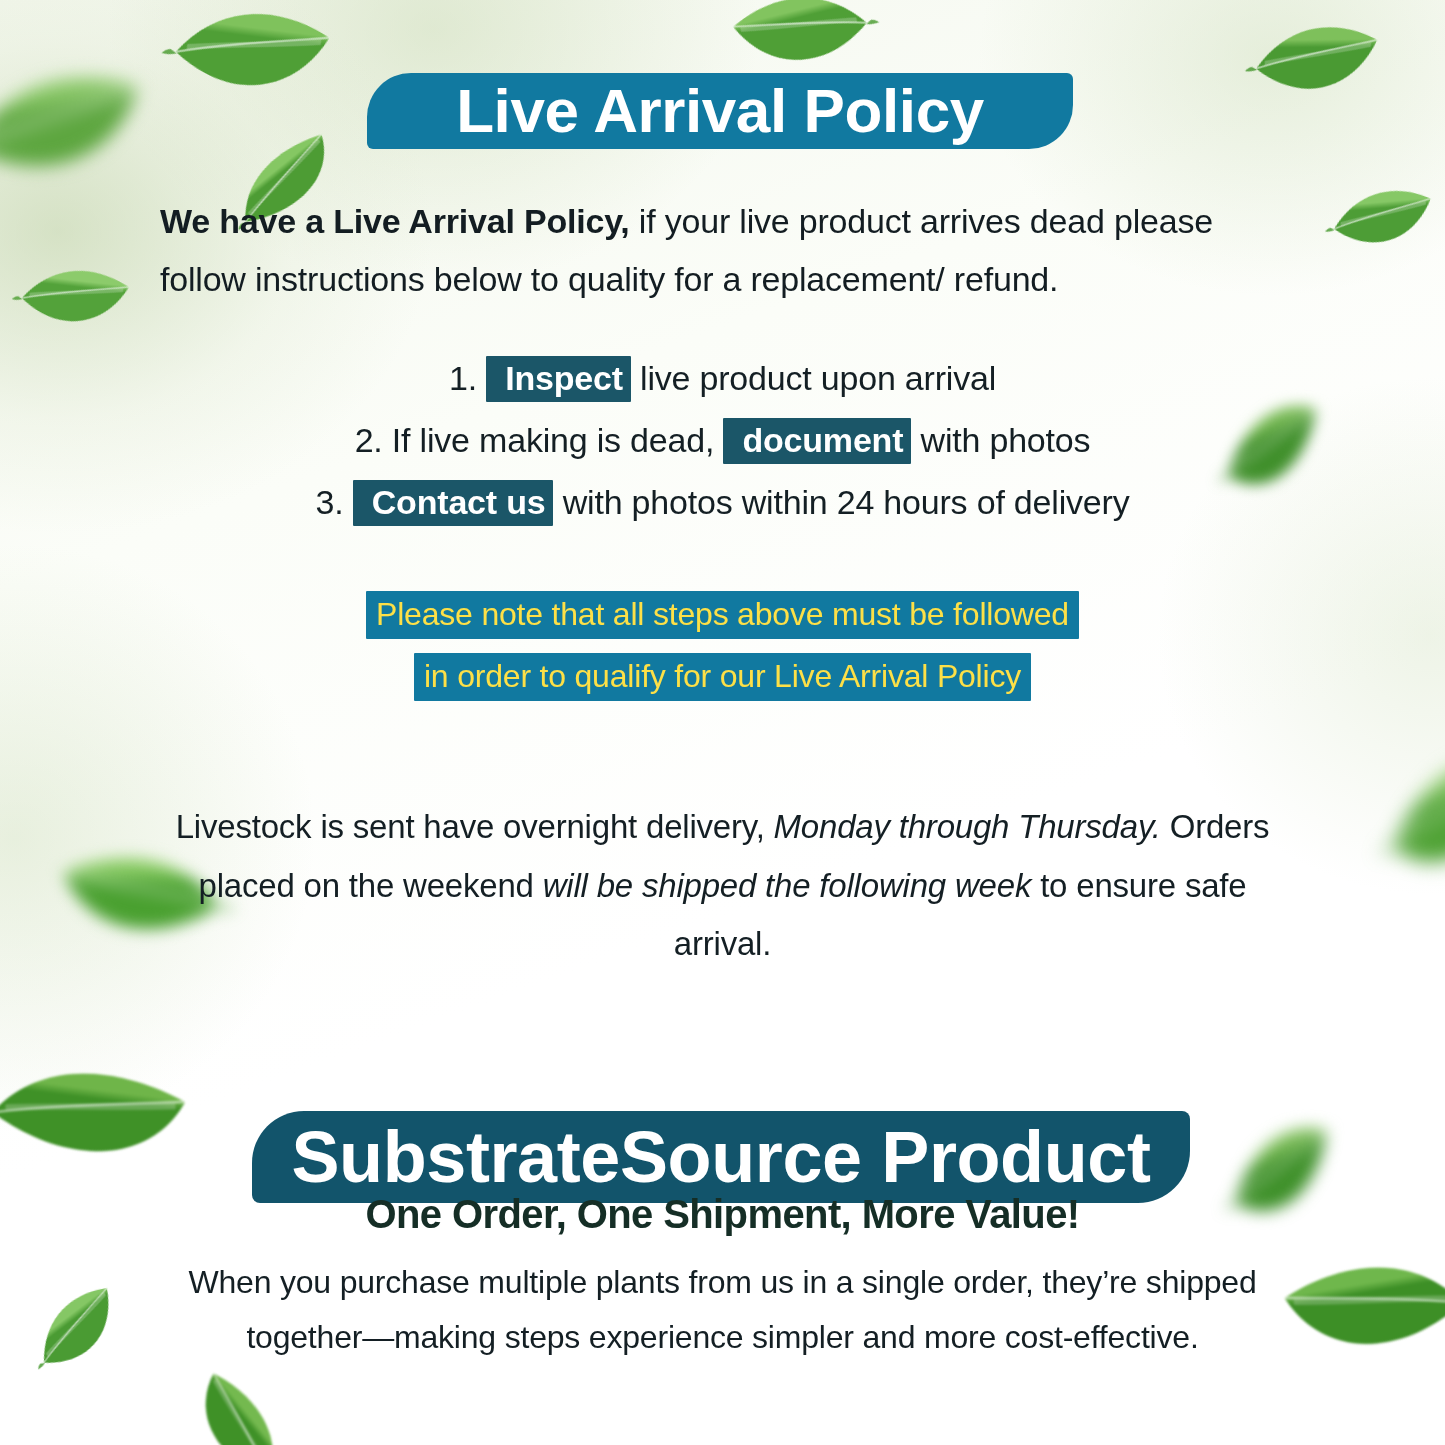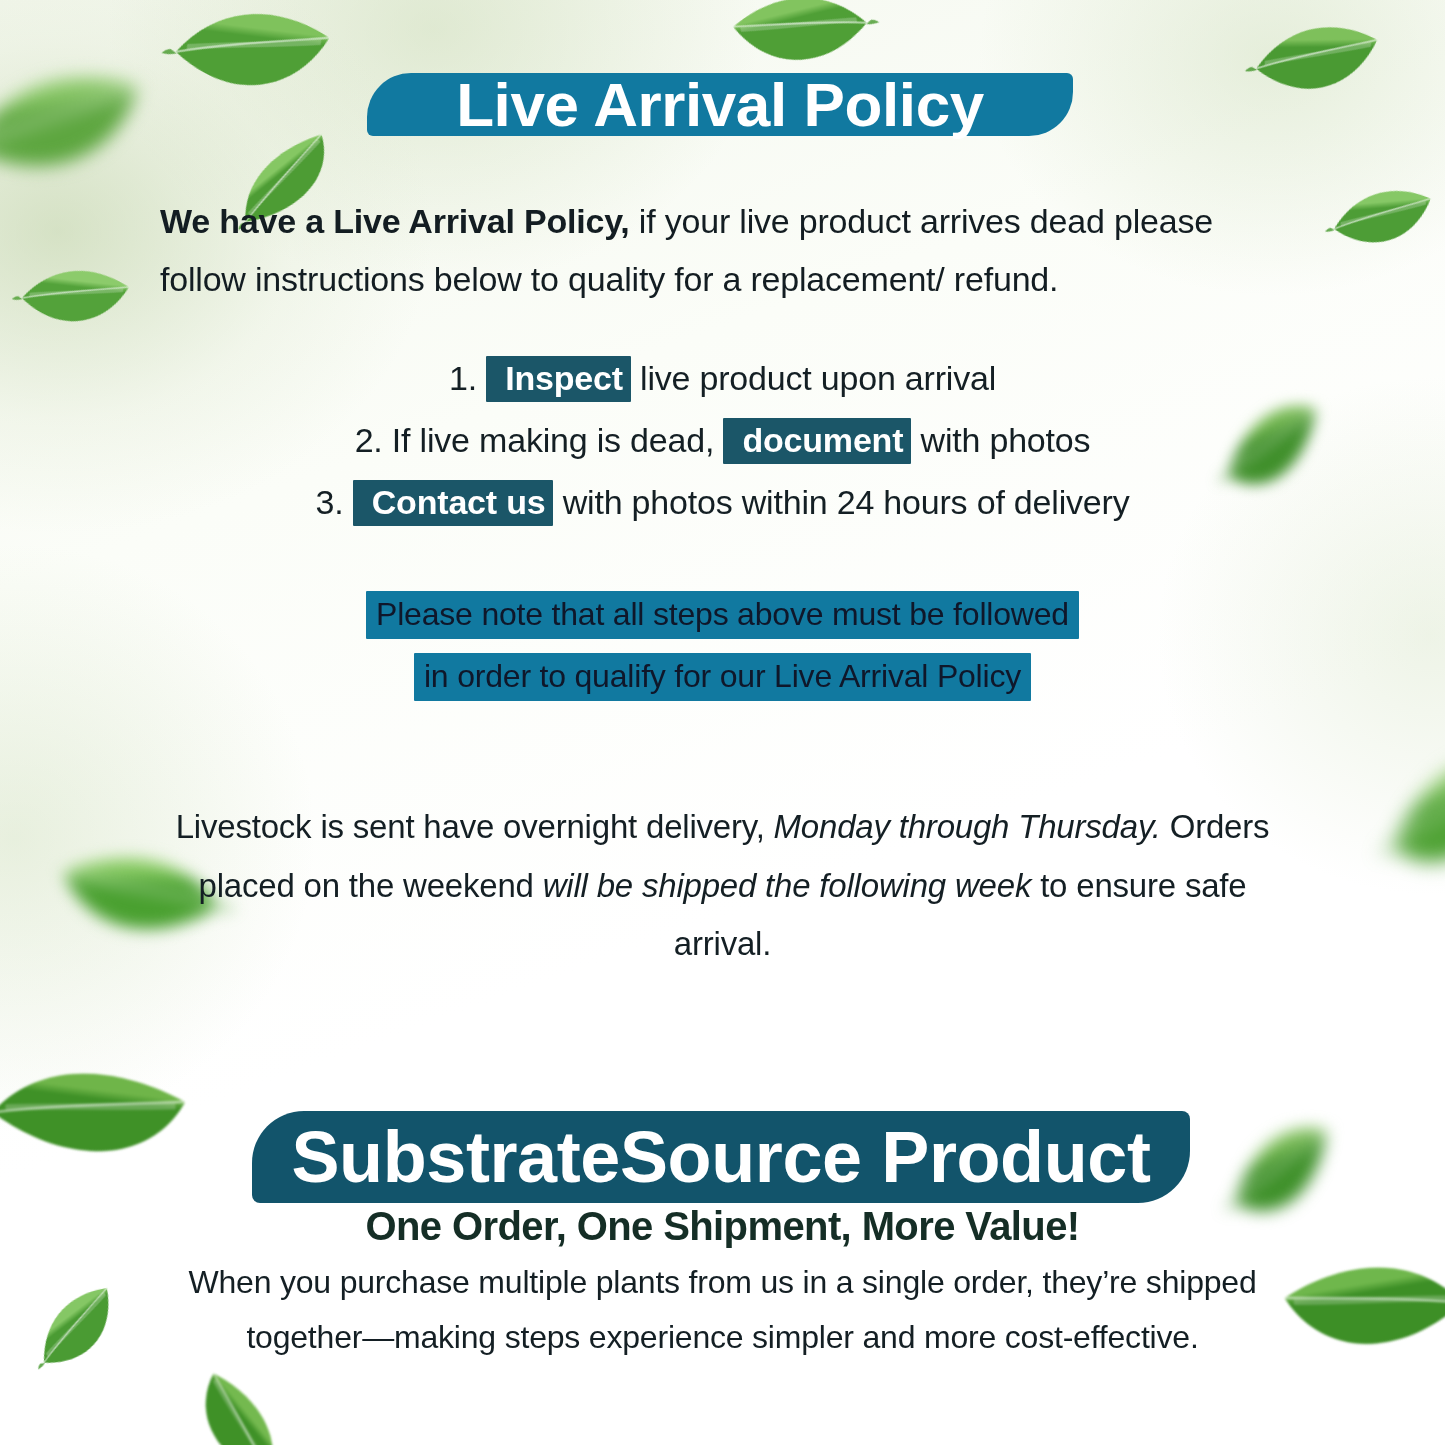--- a/index.html
+++ b/index.html
@@ -57,21 +57,21 @@
     font-weight: bold;
     letter-spacing: -0.4px;
     text-align: center;
     line-height: 1;
   }
 
   #banner-live {
     left: 367px;
     top: 73px;
     width: 706px;
-    height: 63px;
+    height: 76px;
     background: #1179a0;
     border-radius: 44px 6px 44px 6px;
     font-size: 62px;
   }
 
   #banner-substrate {
     left: 252px;
     top: 1111px;
     width: 938px;
     height: 92px;
@@ -119,21 +119,21 @@
     left: 160px;
     top: 583px;
     width: 1125px;
     text-align: center;
     font-size: 32px;
     line-height: 1.95;
     letter-spacing: -0.2px;
   }
   .note .hl-light {
     background: #1179a0;
-    color: #0f172a;
+    color: #fde047;
     padding: 5px 10px 7px 10px;
     border-radius: 1px;
     white-space: nowrap;
   }
 
   .livestock {
     position: absolute;
     left: 160px;
     top: 798px;
     width: 1125px;
@@ -148,21 +148,20 @@
   .subhead {
     position: absolute;
     left: 160px;
     top: 1192px;
     width: 1125px;
     text-align: center;
     color: #152e26;
     font-size: 40px;
     font-weight: bold;
     letter-spacing: -0.6px;
-    margin-top: 12px;
   }
 
   .outro {
     position: absolute;
     left: 150px;
     top: 1255px;
     width: 1145px;
     text-align: center;
     color: #141f24;
     font-size: 32px;

